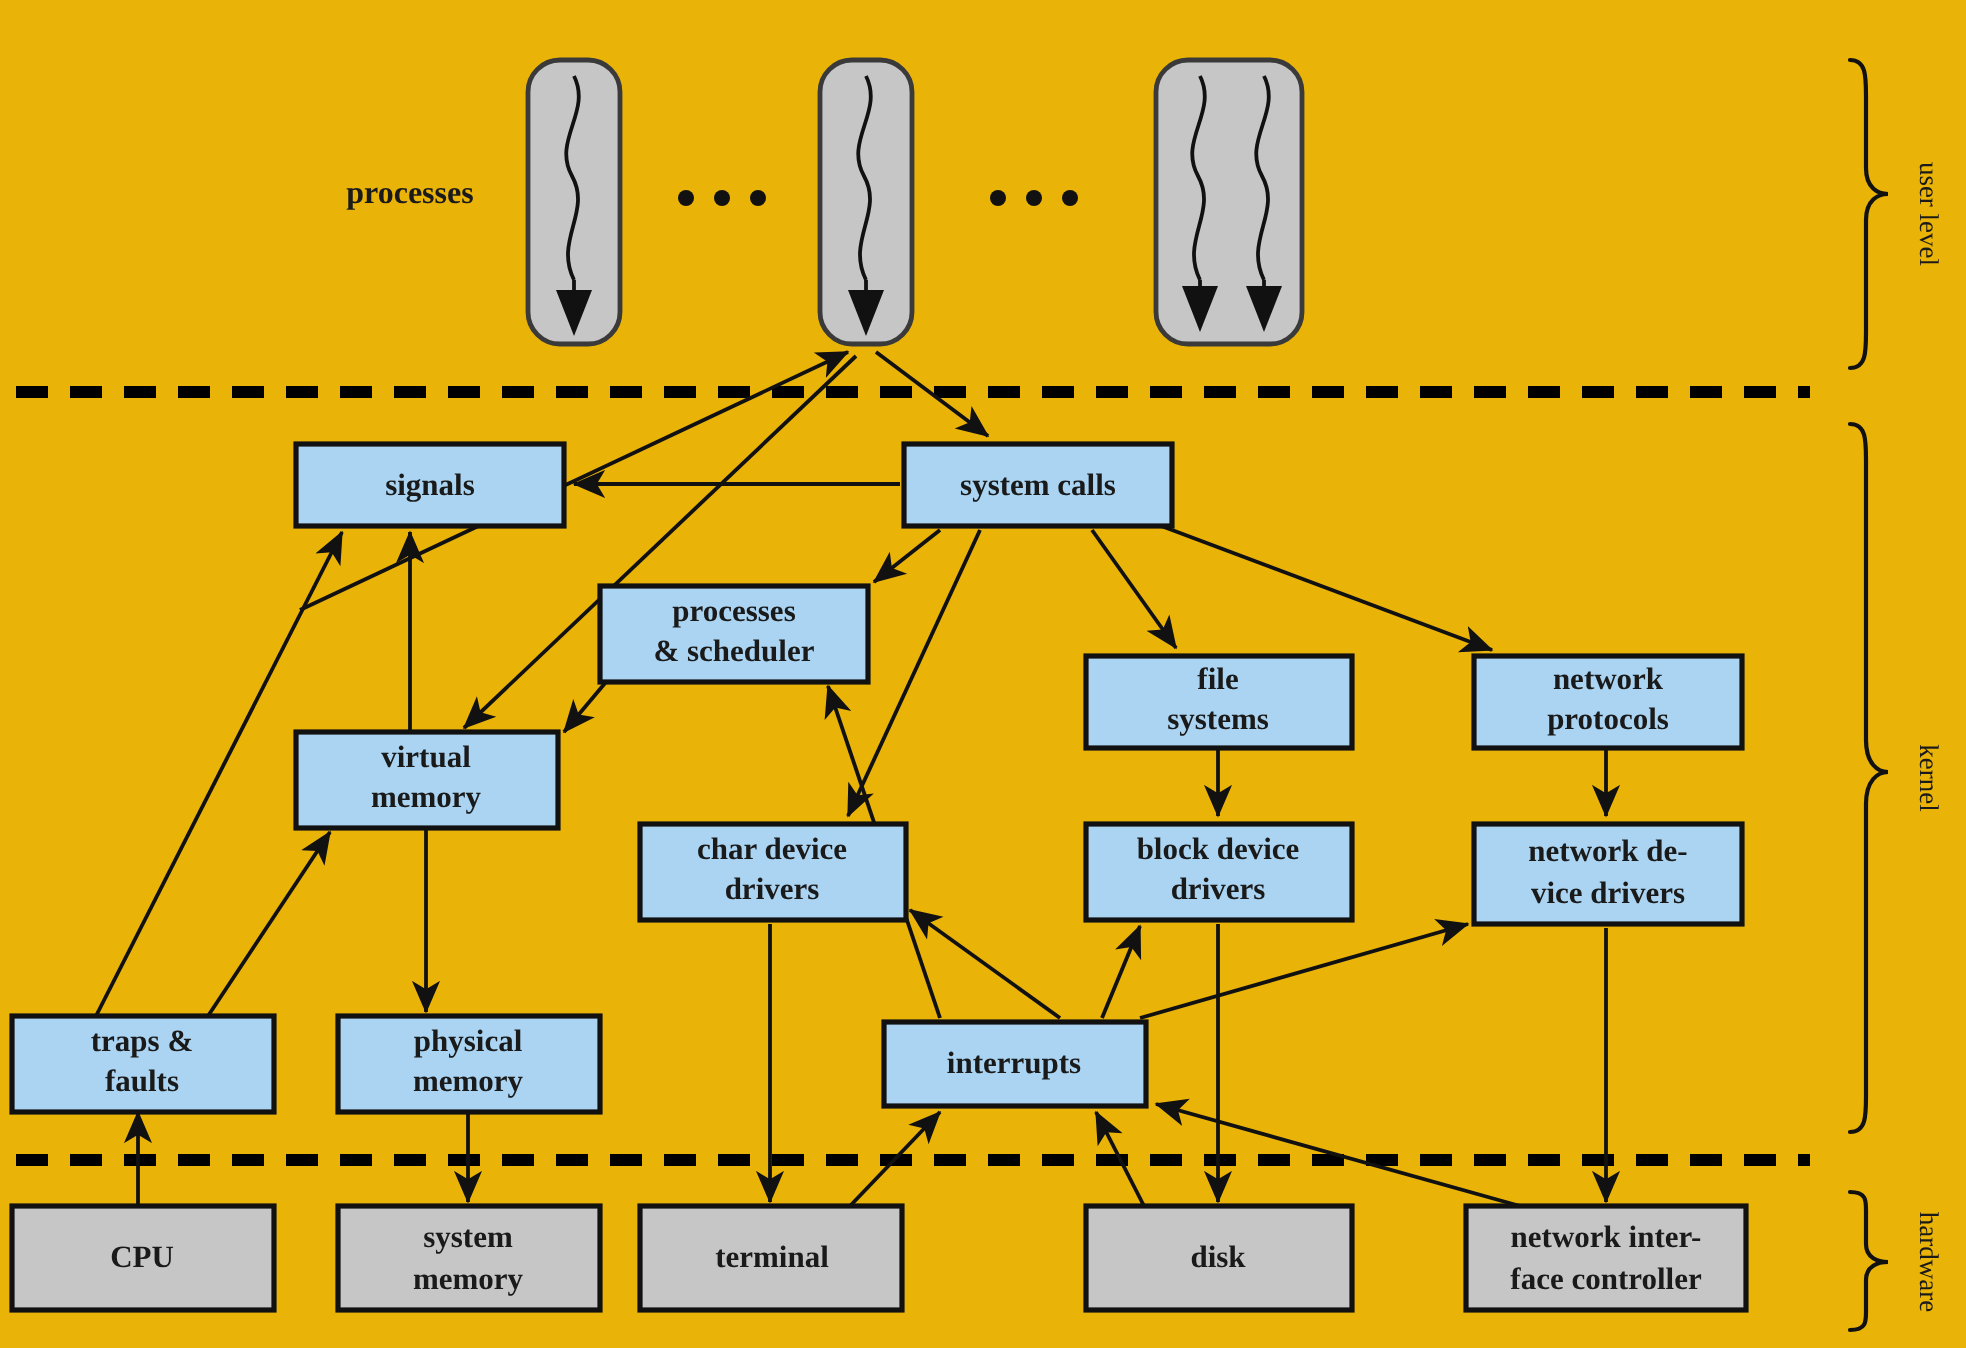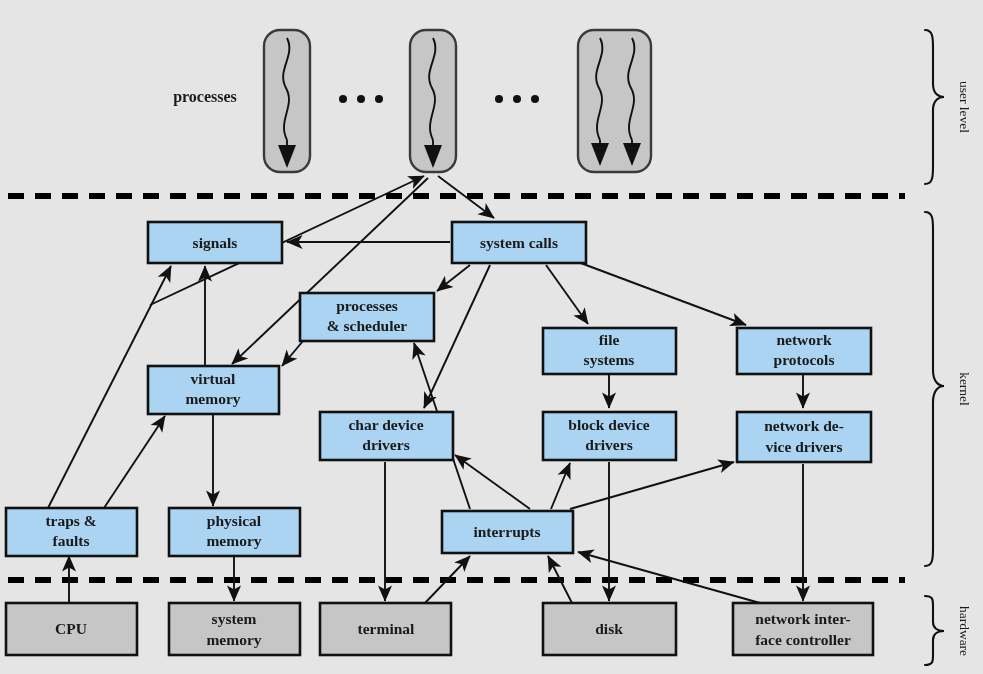--- a/index.html
+++ b/index.html
@@ -1,19 +1,19 @@
 <!DOCTYPE html>
 <html><head>
 <meta charset="utf-8">
 <title>UNIX Kernel Architecture Diagram</title>
 <style>
   html,body{margin:0;padding:0;background:#ffffff;}
   body{width:983px;height:674px;overflow:hidden;
        font-family:"Liberation Serif","DejaVu Serif",serif;}
-  #stage{position:relative;width:983px;height:674px;background:#e5e5e5;}
+  #stage{position:relative;width:983px;height:674px;background:#eab308;}
   svg#diagram{position:absolute;left:0;top:0;width:983px;height:674px;display:block;}
   .node-label{font-family:"Liberation Serif","DejaVu Serif",serif;
               font-weight:bold;font-size:15.5px;fill:#1a1a1a;
               text-anchor:middle;dominant-baseline:middle;}
   .side-label{font-family:"Liberation Serif","DejaVu Serif",serif;
               font-weight:normal;font-size:13.5px;fill:#1a1a1a;
               text-anchor:middle;dominant-baseline:middle;}
   .caption{font-family:"Liberation Serif","DejaVu Serif",serif;
            font-weight:bold;font-size:16px;fill:#1a1a1a;
            text-anchor:middle;dominant-baseline:middle;}

